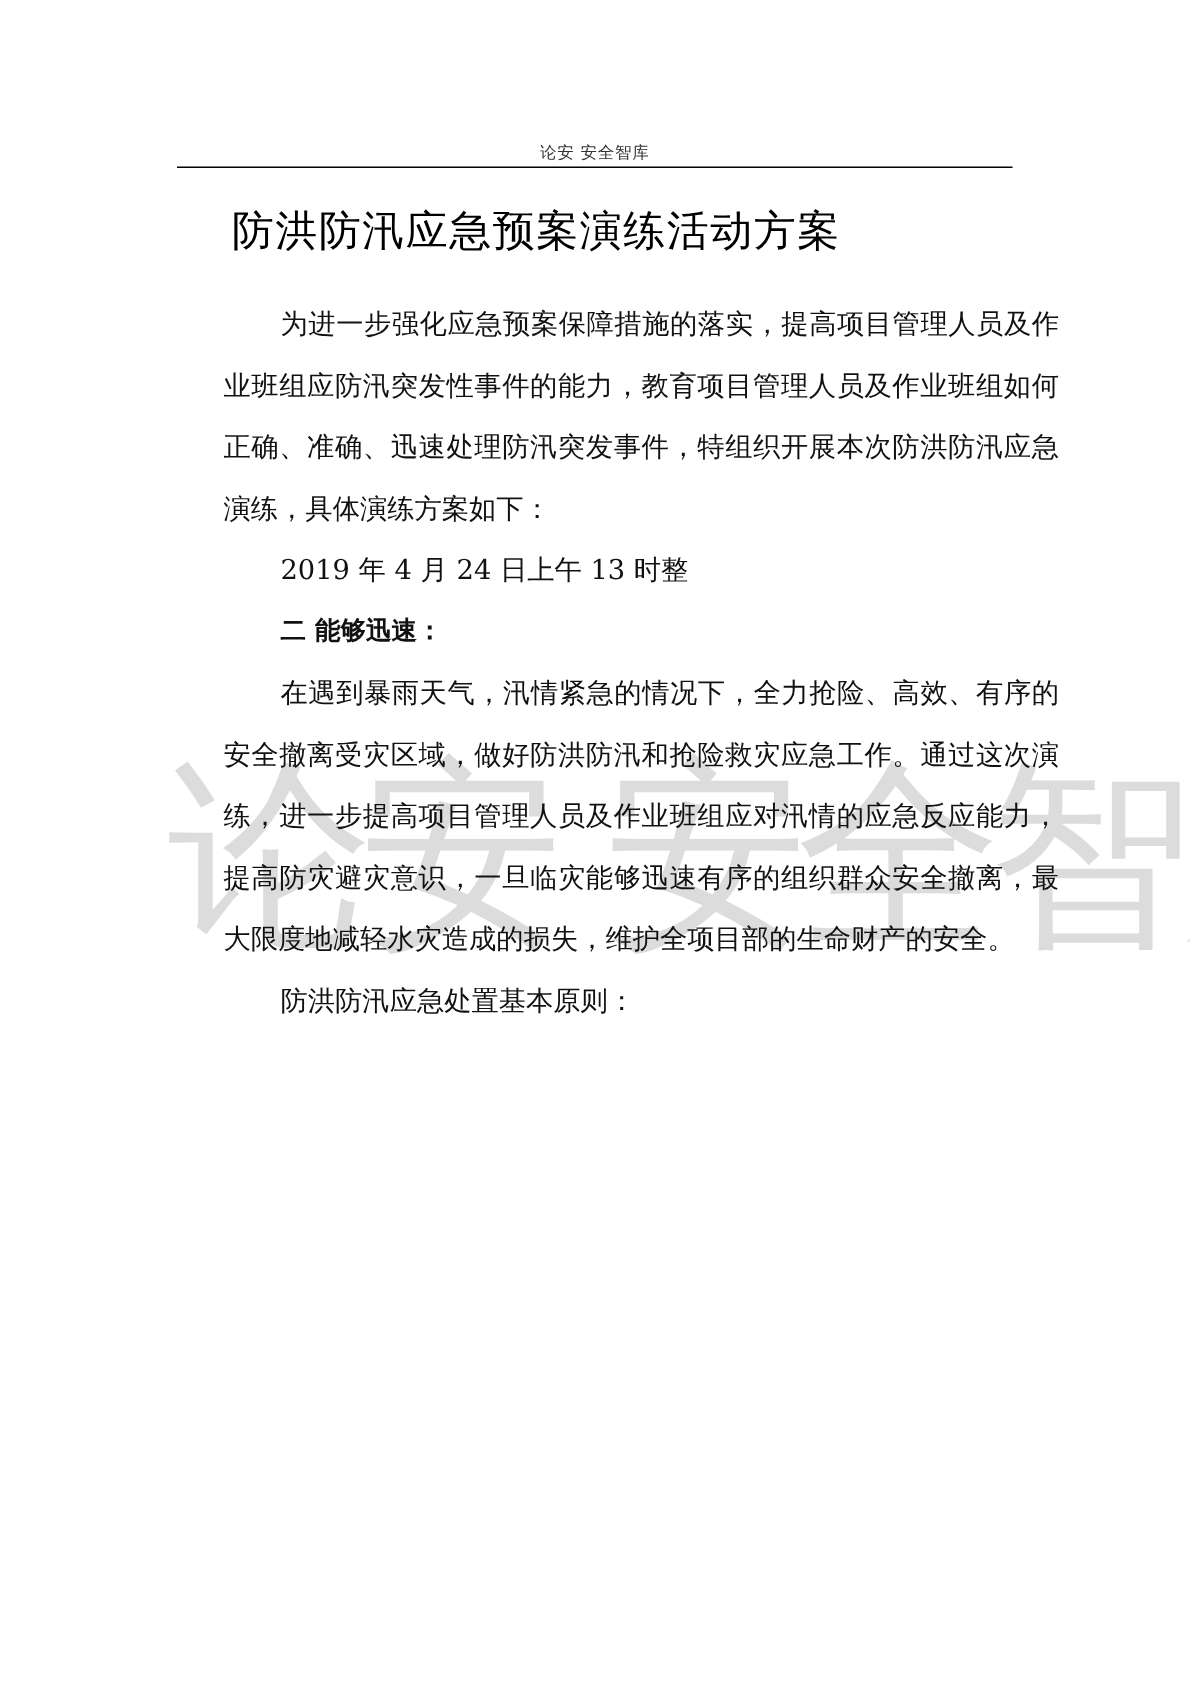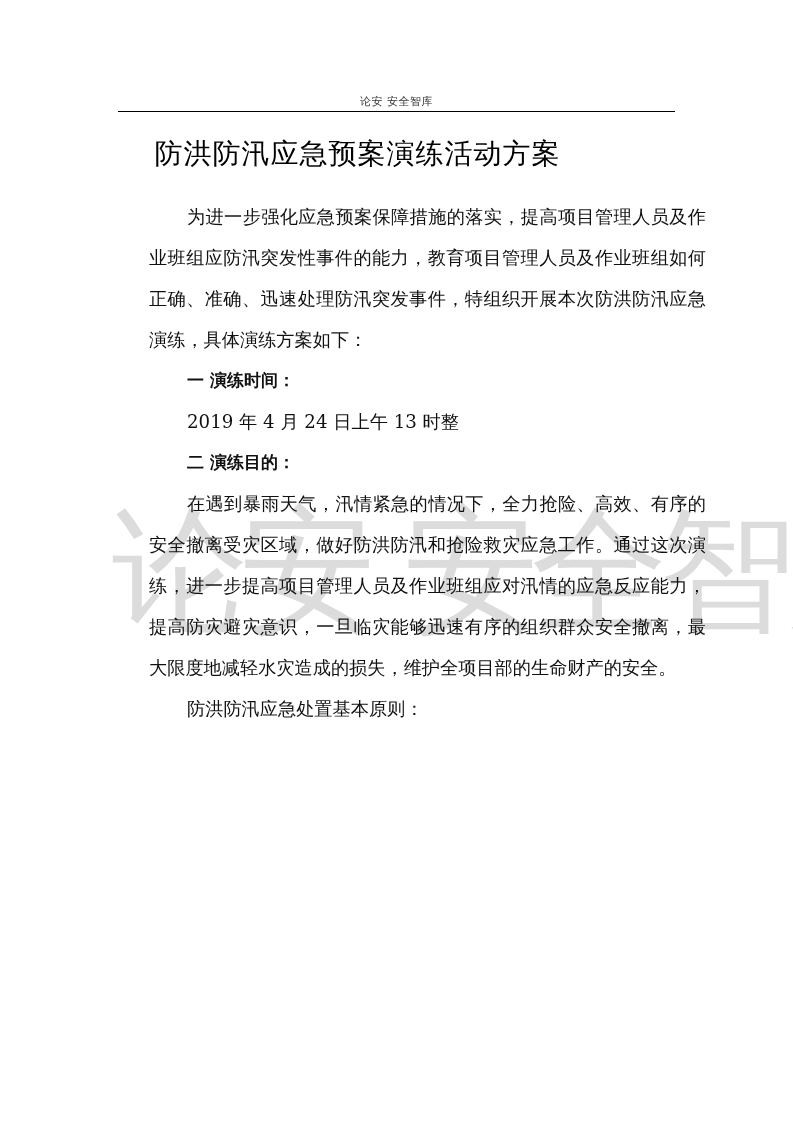--- a/index.html
+++ b/index.html
@@ -29,21 +29,20 @@
 <div class="header-text">论安  安全智库</div>
 <div class="header-rule"></div>
 
 <h1 class="title">防洪防汛应急预案演练活动方案</h1>
 
 <div class="watermark">论安 安全智库</div>
 
 <div class="content">
   <p class="p indent">为进一步强化应急预案保障措施的落实，提高项目管理人员及作业班组应防汛突发性事件的能力，教育项目管理人员及作业班组如何正确、准确、迅速处理防汛突发事件，特组织开展本次防洪防汛应急演练，具体演练方案如下：</p>
 
-  <p class="p indent heading">一  演练时间：</p>
   <p class="p indent">2019 年 4 月 24 日上午 13 时整</p>
 
-  <p class="p indent heading">二  演练目的：</p>
+  <p class="p indent heading">二  能够迅速：</p>
   <p class="p indent">在遇到暴雨天气，汛情紧急的情况下，全力抢险、高效、有序的安全撤离受灾区域，做好防洪防汛和抢险救灾应急工作。通过这次演练，进一步提高项目管理人员及作业班组应对汛情的应急反应能力，提高防灾避灾意识，一旦临灾能够迅速有序的组织群众安全撤离，最大限度地减轻水灾造成的损失，维护全项目部的生命财产的安全。</p>
 
   <p class="p indent">防洪防汛应急处置基本原则：</p>
 
 </div>
 
 </body></html>

